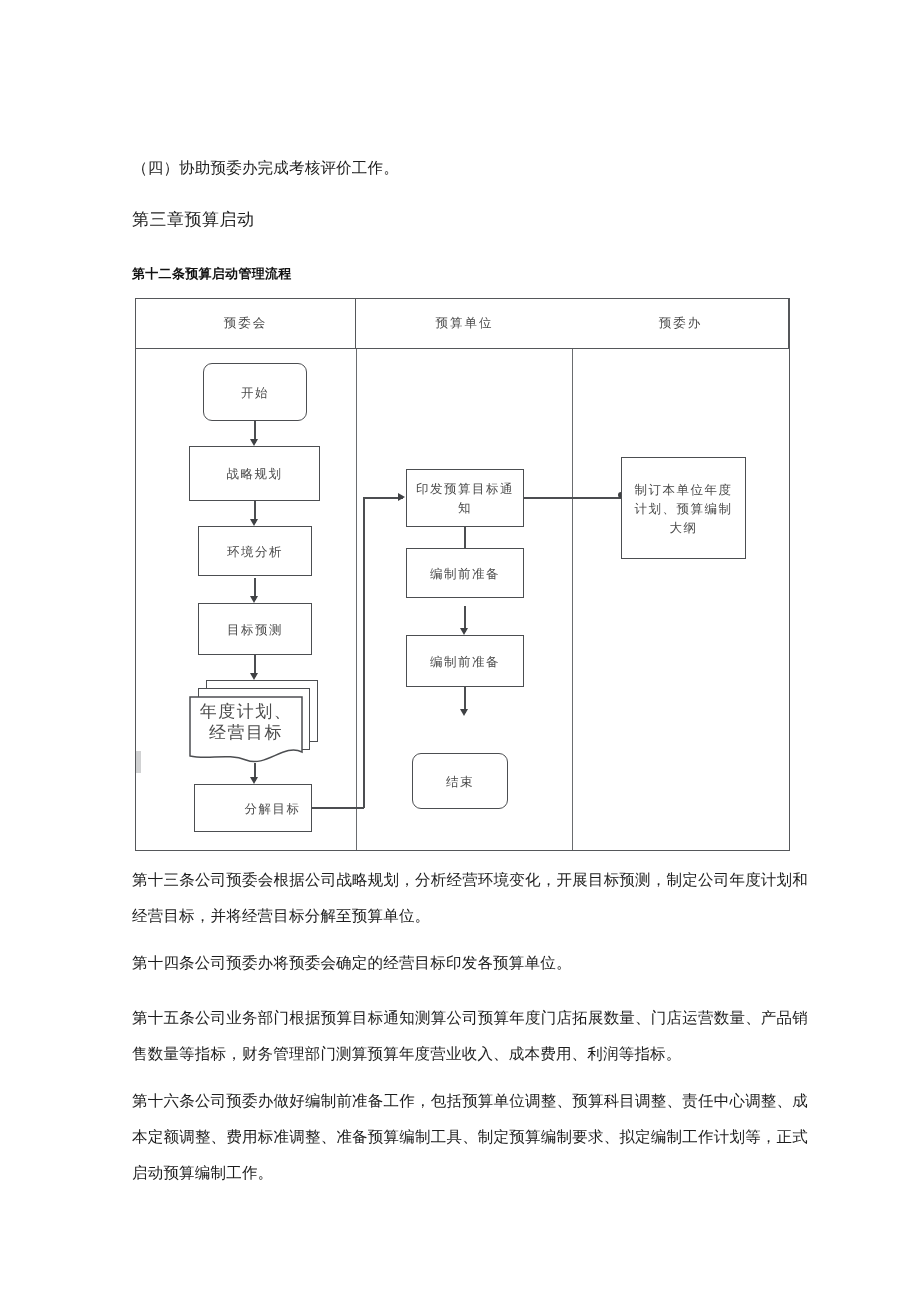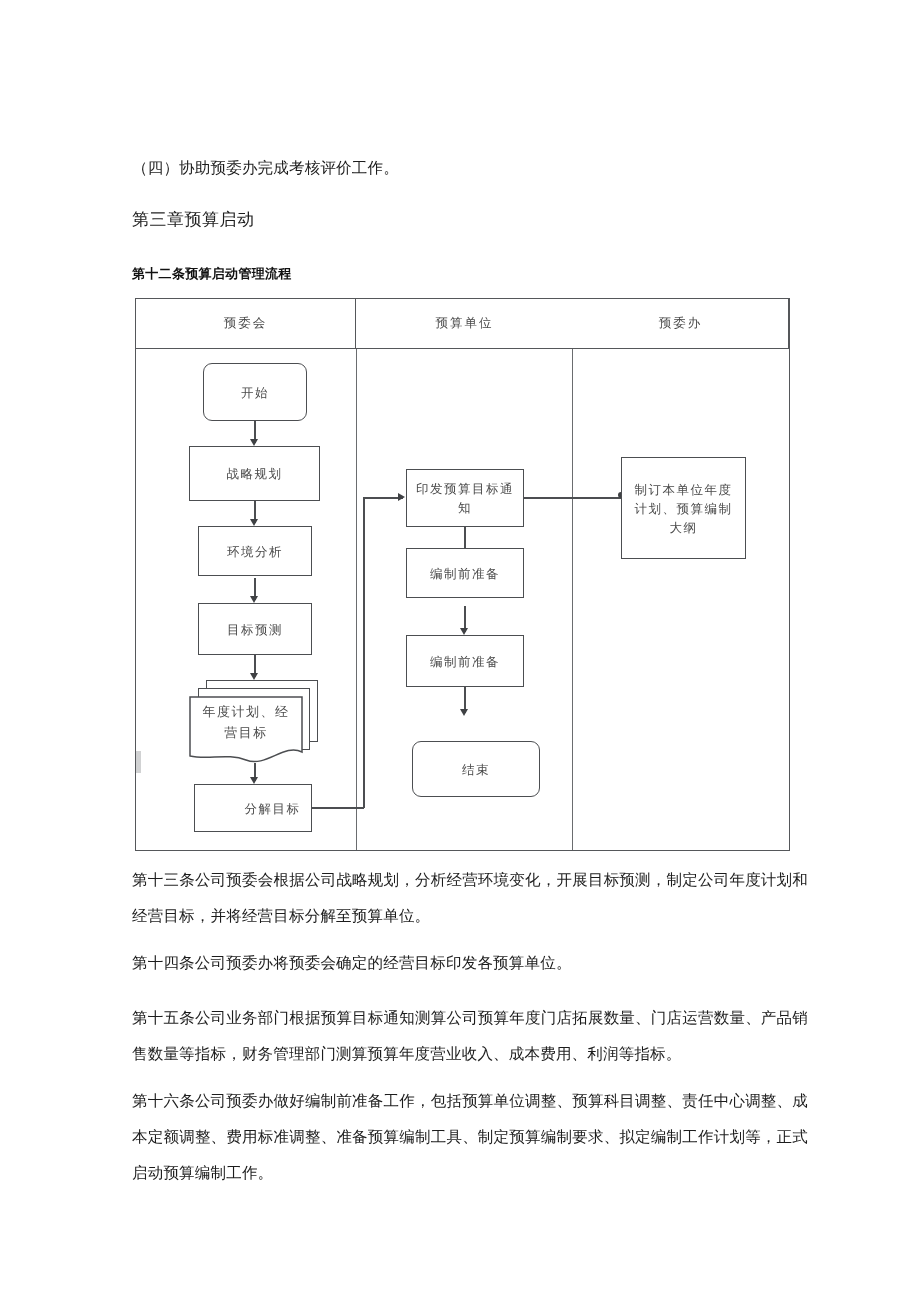--- a/index.html
+++ b/index.html
@@ -137,21 +137,21 @@
     border: 1.5px solid #4c4e51;
     background: #fff;
   }
   .docstack .label {
     position: absolute;
     box-sizing: border-box;
     display: flex;
     align-items: center;
     justify-content: center;
     text-align: center;
-    font-size: 13px;
+    font-size: 17px;
     line-height: 21px;
     color: #4a4a4a;
     letter-spacing: 1.5px;
     padding: 0 8px 8px 8px;
   }
 
   
   .conn {
     position: absolute;
     background: #4c4e51;
@@ -259,21 +259,21 @@
       <div class="node" style="left:270px; top:199px; width:118px; height:50px;">编制前准备</div>
 
       <div class="conn vline" style="left:328px; top:257px; height:26px;"></div>
       <div class="arrow-down" style="left:324px; top:279px;"></div>
 
       <div class="node" style="left:270px; top:286px; width:118px; height:52px;">编制前准备</div>
 
       <div class="conn vline" style="left:328px; top:338px; height:26px;"></div>
       <div class="arrow-down" style="left:324px; top:360px;"></div>
 
-      <div class="node terminator" style="left:276px; top:392px; width:128px; height:56px;">结束</div>
+      <div class="node terminator" style="left:276px; top:404px; width:96px; height:56px;">结束</div>
 
       <div class="conn hline" style="left:388px; top:148px; width:97px;"></div>
       <div class="dot" style="left:482px; top:143px;"></div>
 
       <div class="node" style="left:485px; top:108px; width:125px; height:102px;">制订本单位年度计划、预算编制大纲</div>
 
     </div>
   </div>
 
   <div class="para" style="top:822px;">第十三条公司预委会根据公司战略规划，分析经营环境变化，开展目标预测，制定公司年度计划和经营目标，并将经营目标分解至预算单位。</div>

